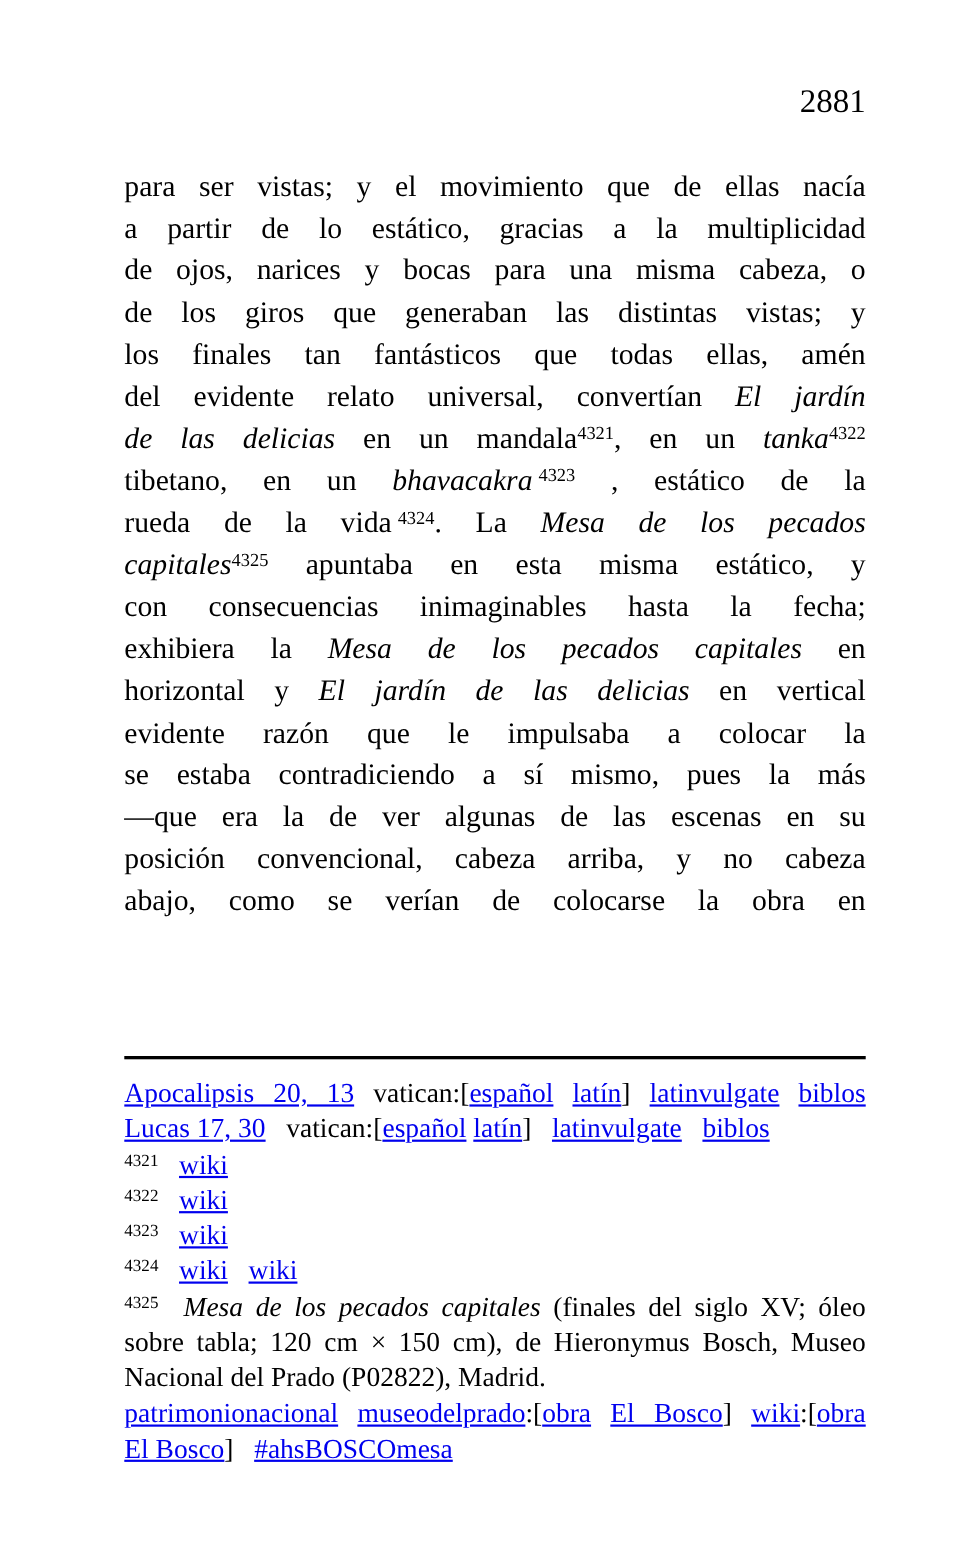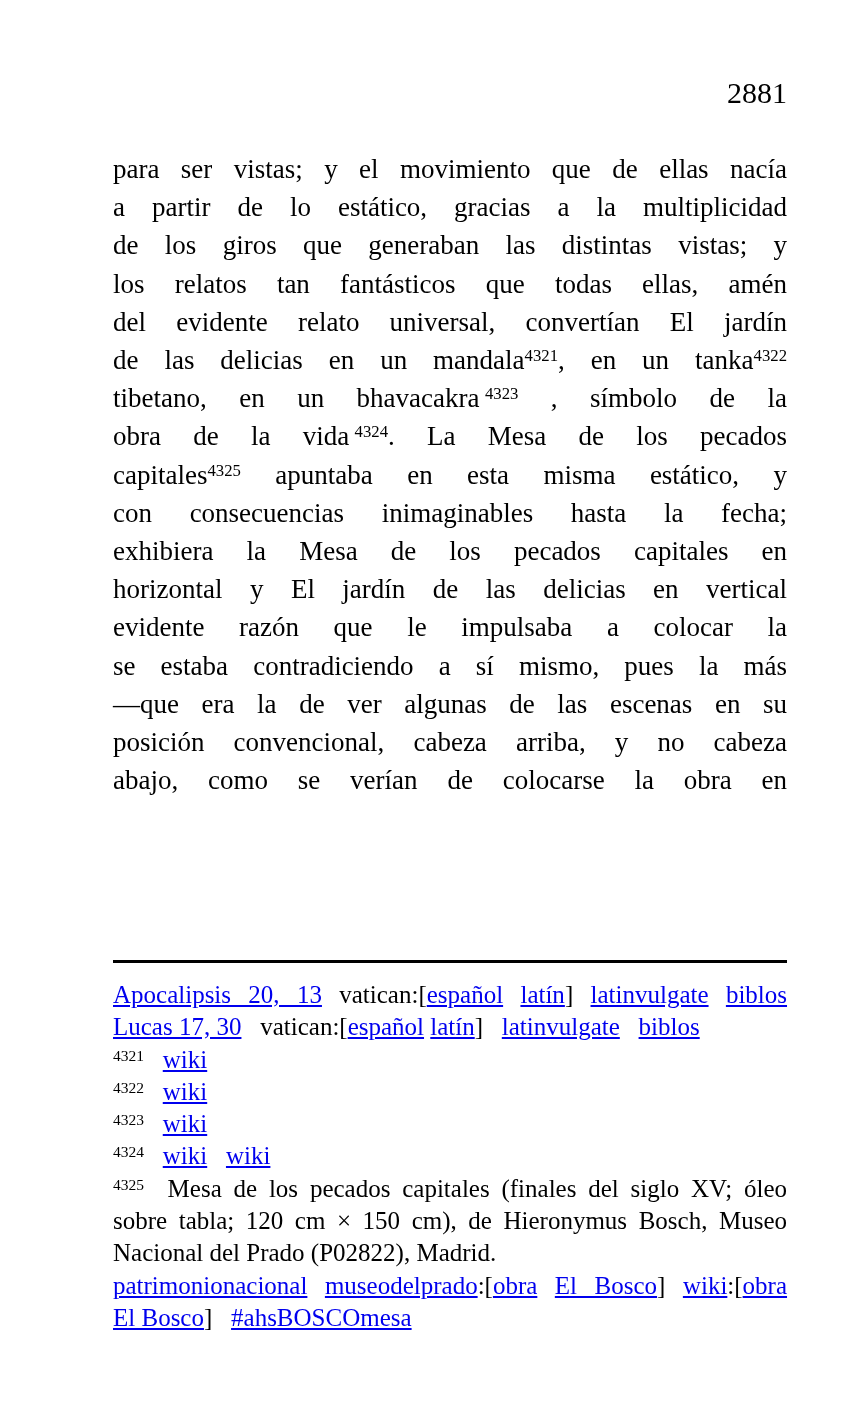--- a/index.html
+++ b/index.html
@@ -23,38 +23,39 @@
   .footnotes{
     position:absolute;left:113px;top:979px;width:674px;
     font-size:25px;line-height:32.3px;
   }
   .sep{
     position:absolute;left:113px;top:960px;width:674px;height:0;
     border-top:3px solid #000000;
   }
   .tline{white-space:normal;}
   .just{text-align:justify;text-align-last:justify;text-justify:inter-word;}
-  .it{}
+  .it{font-style:italic;}
   .sup{font-size:0.62em;vertical-align:0.46em;line-height:0;}
   .lnk{color:var(--link-color,#0000EE);text-decoration:underline;cursor:pointer;}
 </style>
 </head>
 <body>
 
 <div class="page">
   <div class="pagenum">2881</div>
   <div class="bodytext" id="bodytext">
       <div class="tline just"><span>para ser vistas; y el movimiento que de ellas nacía</span></div>
       <div class="tline just"><span>a partir de lo estático, gracias a la multiplicidad</span></div>
+      <div class="tline just"><span>de ojos, narices y bocas para una misma cabeza, o</span></div>
       <div class="tline just"><span>de los giros que generaban las distintas vistas; y</span></div>
-      <div class="tline just"><span>los relatos tan fantásticos que todas ellas, amén</span></div>
+      <div class="tline just"><span>los finales tan fantásticos que todas ellas, amén</span></div>
       <div class="tline just"><span>del evidente relato universal, convertían </span><span class="it">El jardín</span></div>
       <div class="tline just"><span class="it">de las delicias</span><span> en un mandala</span><span class="sup">4321</span><span>, en un </span><span class="it">tanka</span><span class="sup">4322</span></div>
-      <div class="tline just"><span>tibetano, en un </span><span class="it">bhavacakra</span><span> </span><span class="sup">4323</span><span> , símbolo de la</span></div>
-      <div class="tline just"><span>obra de la vida</span><span> </span><span class="sup">4324</span><span>. La </span><span class="it">Mesa de los pecados</span></div>
+      <div class="tline just"><span>tibetano, en un </span><span class="it">bhavacakra</span><span> </span><span class="sup">4323</span><span> , estático de la</span></div>
+      <div class="tline just"><span>rueda de la vida</span><span> </span><span class="sup">4324</span><span>. La </span><span class="it">Mesa de los pecados</span></div>
       <div class="tline just"><span class="it">capitales</span><span class="sup">4325</span><span> apuntaba en esta misma estático, y</span></div>
       <div class="tline just"><span>con consecuencias inimaginables hasta la fecha;</span></div>
       <div class="tline just"><span>exhibiera la </span><span class="it">Mesa de los pecados capitales</span><span> en</span></div>
       <div class="tline just"><span>horizontal y </span><span class="it">El jardín de las delicias</span><span> en vertical</span></div>
       <div class="tline just"><span>evidente razón que le impulsaba a colocar la</span></div>
       <div class="tline just"><span>se estaba contradiciendo a sí mismo, pues la más</span></div>
       <div class="tline just"><span>—que era la de ver algunas de las escenas en su</span></div>
       <div class="tline just"><span>posición convencional, cabeza arriba, y no cabeza</span></div>
       <div class="tline just"><span>abajo, como se verían de colocarse la obra en</span></div>
     </div>

